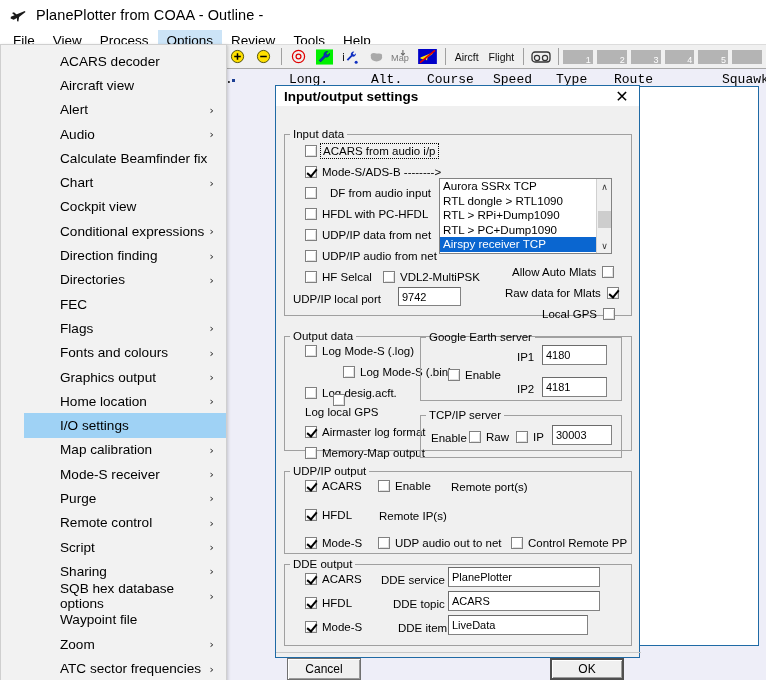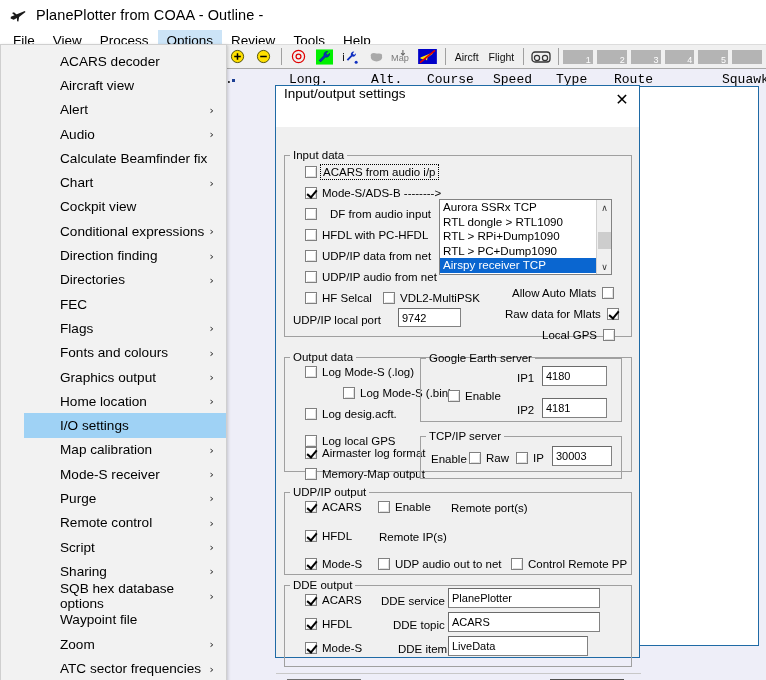--- a/index.html
+++ b/index.html
@@ -52,22 +52,22 @@
           padding:4px 0 5px 0; }
   .menu-item { height:24.3px; display:flex; align-items:center; padding-left:36px; padding-right:12px;
                font-size:13.6px; color:#000; position:relative; cursor:default;margin-left:23px; }
   .menu-item.sel { background:#9fd2f5; }
   .menu-item .arrow { position:absolute; right:12px; top:50%; transform:translateY(-50%);
                       font-size:11px; color:#222; font-family:"DejaVu Sans", sans-serif; }
 
   
   .dialog { position:absolute; left:275px; top:85px; width:365px; height:573px;
             background:#f0f0f0; border:1px solid #1f6aa5; }
-  .dlg-title { height:41px; background:#ffffff; display:flex; align-items:flex-start;
-               padding:0 0 0 8px; }
+  .dlg-title { height:20px; background:#ffffff; display:flex; align-items:center;
+               padding:0 0 0 8px;font-weight:bold; }
   .dlg-title .t { font-size:13.5px; color:#000; flex:1; }
   .dlg-close { width:34px; height:26px; display:flex; align-items:center; justify-content:center;
                font-size:16px; color:#000; font-family:"DejaVu Sans", sans-serif; }
   .dlg-body { position:relative; padding:0; font-family:"Liberation Sans", sans-serif; }
 
   fieldset.gb { position:absolute; margin:0; padding:0; border:1px solid #a0a0a0; background:transparent; }
   fieldset.gb > legend { font-size:11.5px; color:#000; padding:0 3px; margin-left:5px; }
 
   .cb { position:absolute; display:flex; align-items:center; font-size:11.5px; color:#000; white-space:nowrap; }
   .box { width:12px; height:12px; border:1px solid #808080; background:#fff; margin-right:5px;
@@ -407,21 +407,21 @@
         <span class="lbl">Log Mode-S (.log)</span>
       </div>
       <div class="cb" style="left:20px; top:260px;margin-left:47px;">
         <span class="box"></span>
         <span class="lbl">Log Mode-S (.bin)</span>
       </div>
       <div class="cb" style="left:29px; top:281px;">
         <span class="box"></span>
         <span class="lbl">Log desig.acft.</span>
       </div>
-      <div class="cb" style="left:29px; top:308px;">
+      <div class="cb" style="left:29px; top:288px;flex-direction:column;">
         <span class="box"></span>
         <span class="lbl">Log local GPS</span>
       </div>
       <div class="cb" style="left:29px; top:320px;">
         <span class="box checked"></span>
         <span class="lbl">Airmaster log format</span>
       </div>
       <div class="cb" style="left:29px; top:341px;">
         <span class="box"></span>
         <span class="lbl">Memory-Map output</span>

